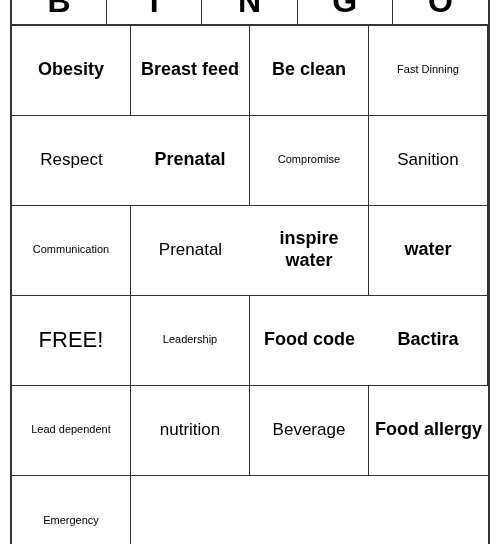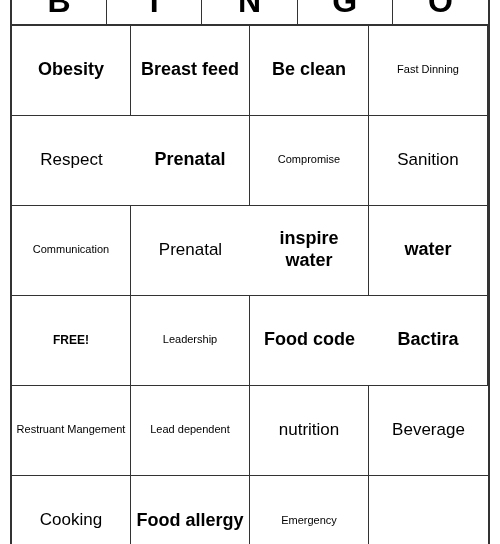--- a/index.html
+++ b/index.html
@@ -76,22 +76,22 @@
 
     .bingo-cell.medium-text {
       font-size: 17px;
     }
 
     .bingo-cell.small-text {
       font-size: 11px;
     }
 
     .bingo-cell.free-cell {
-      font-size: 12px;
-      font-weight: bold;
+      font-size: 22px;
+      font-weight: normal;
     }
   </style>
 </head>
 <body>
 
 <div class="bingo-container">
   <div class="bingo-header">
   <div class="bingo-header-cell">B</div>
       <div class="bingo-header-cell">I</div>
       <div class="bingo-header-cell">N</div>
@@ -108,21 +108,19 @@
       <div class="bingo-cell small-text">Compromise</div>
       <div class="bingo-cell medium-text">Sanition</div>
       <div class="bingo-cell small-text">Communication</div>
       <div class="bingo-cell medium-text">Prenatal</div>
       <div class="bingo-cell large-text">inspire water</div>
       <div class="bingo-cell large-text">water</div>
       <div class="bingo-cell free-cell">FREE!</div>
       <div class="bingo-cell small-text">Leadership</div>
       <div class="bingo-cell large-text">Food code</div>
       <div class="bingo-cell large-text">Bactira</div>
-      <div class="bingo-cell small-text">Restruant Mangement</div>
       <div class="bingo-cell small-text">Lead dependent</div>
       <div class="bingo-cell medium-text">nutrition</div>
       <div class="bingo-cell medium-text">Beverage</div>
-      <div class="bingo-cell medium-text">Cooking</div>
       <div class="bingo-cell large-text">Food allergy</div>
       <div class="bingo-cell small-text">Emergency</div>
     </div>
 </div>
 
 </body></html>

